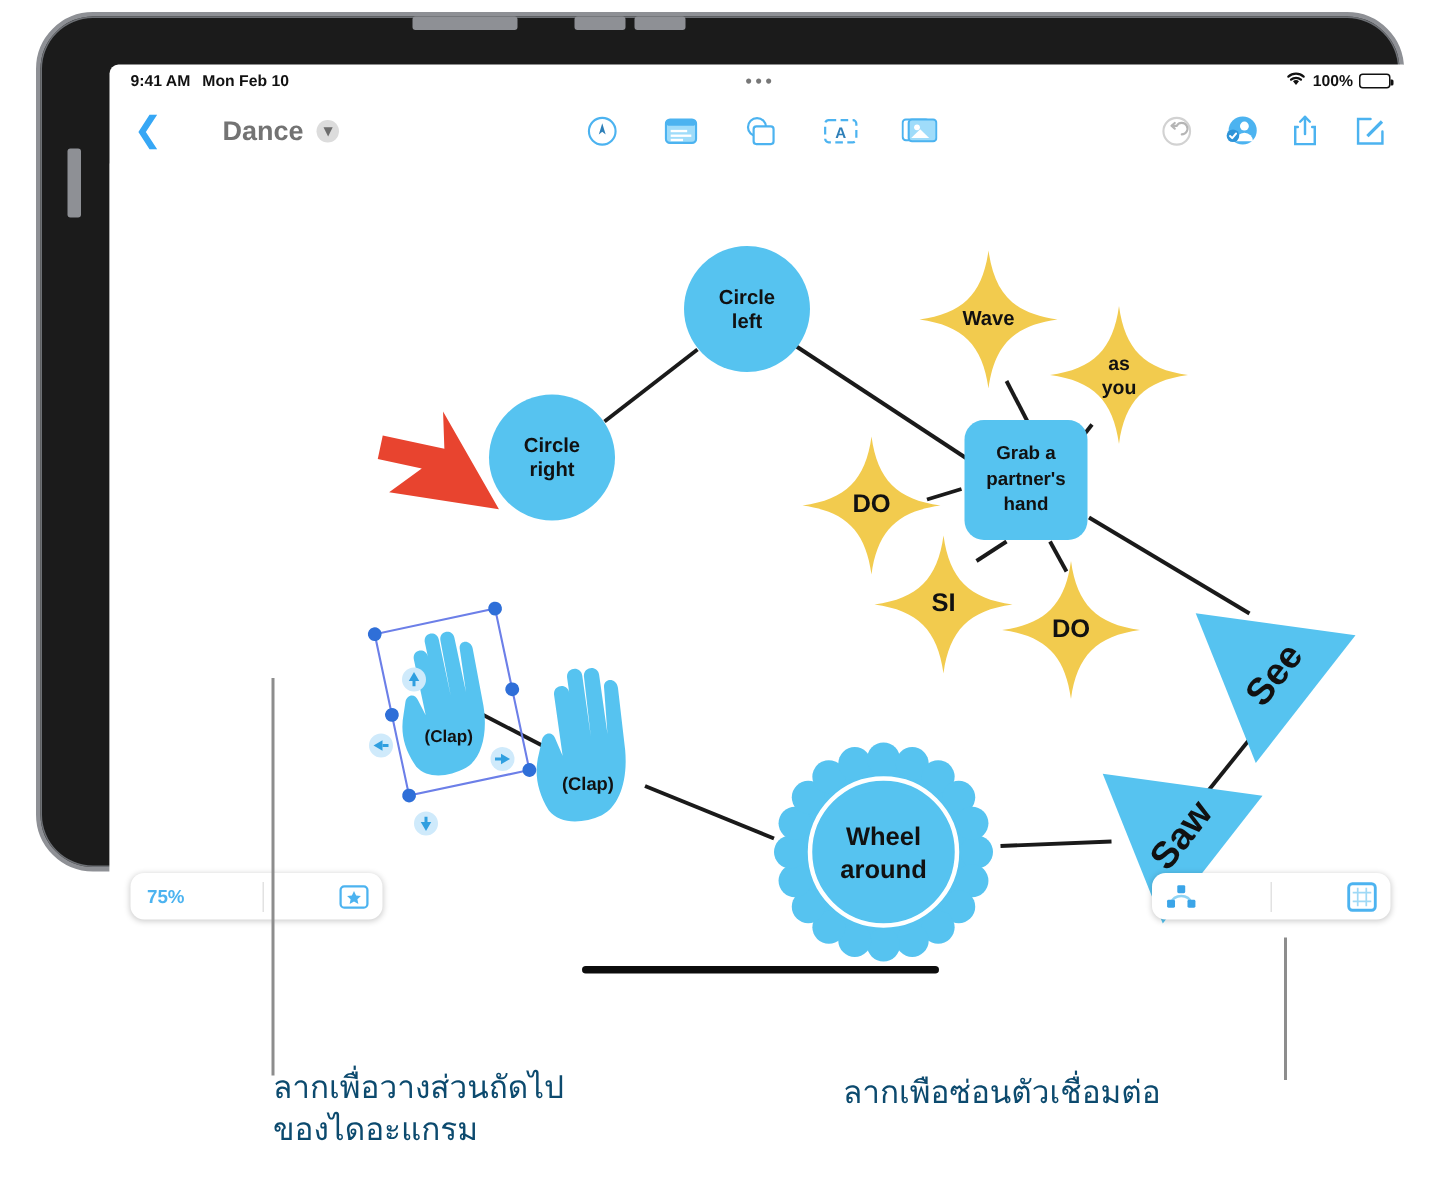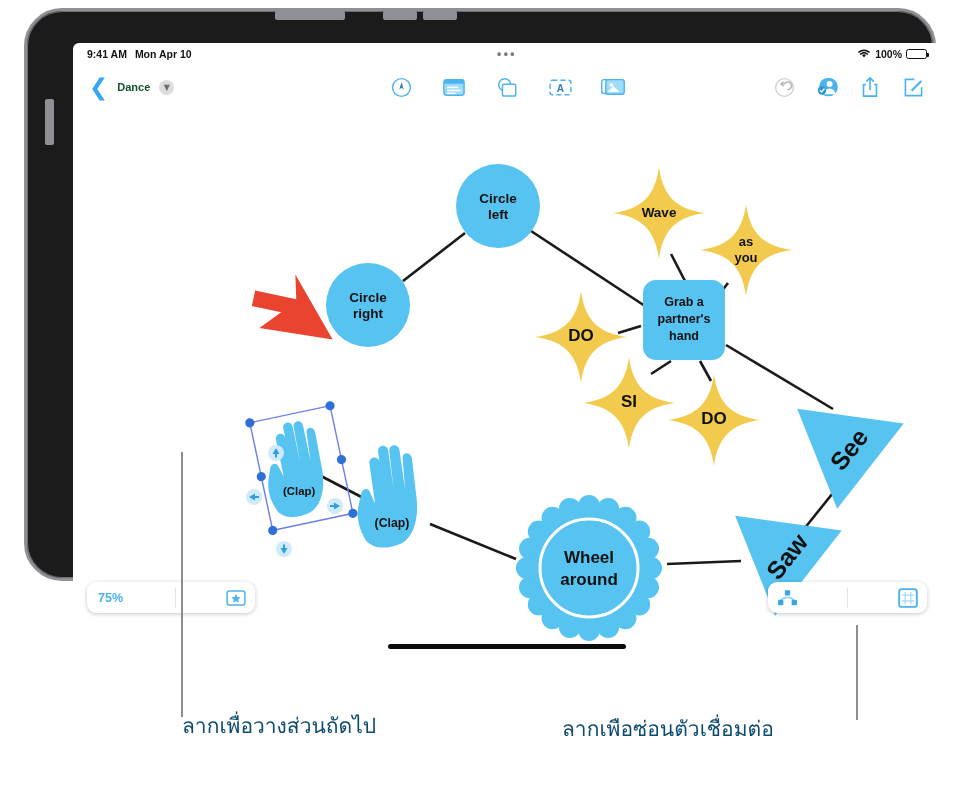--- a/index.html
+++ b/index.html
@@ -64,21 +64,21 @@
   
   #app-toolbar {
     position: absolute; left: 0; top: 22px;
     width: 868px; height: 44px;
     display: flex; align-items: center;
     padding: 0 16px;
   }
   #doc-title-group { display:flex; align-items:center; gap: 9px; }
   #back-chevron { color: #36a7f5; font-size: 23px; font-weight: 300; line-height: 1;
                   font-family: "DejaVu Sans", sans-serif; }
-  #doc-title { font-size: 11px; font-weight: bold; color: #14532d; }
+  #doc-title { font-size: 18px; font-weight: bold; color: #737373; margin-left: 31px; }
   #title-menu-btn {
     width: 15px; height: 15px; border-radius: 50%;
     background: #dcdcdc; display:flex; align-items:center; justify-content:center;
     color:#6d6d6d; font-size: 8px; font-family:"DejaVu Sans", sans-serif;
   }
   #center-tools { position:absolute; left:0; right:0; display:flex;
                   justify-content:center; gap: 29px; pointer-events:none; }
   #center-tools > * { pointer-events: auto; }
   #right-tools { margin-left:auto; display:flex; align-items:center; gap: 19px; }
   .tool { width: 24px; height: 24px; display:flex; align-items:center; justify-content:center; }
@@ -138,21 +138,21 @@
   <div class="bezel-btn" id="btn-power"></div>
   <div class="bezel-btn" id="btn-vol-a"></div>
   <div class="bezel-btn" id="btn-vol-b"></div>
   <div class="bezel-btn" id="btn-side"></div>
 
   <div id="device-screen">
 
     <div id="status-bar">
       <div id="status-left">
         <span>9:41 AM</span>
-        <span>Mon Apr 10</span>
+        <span>Mon Feb 10</span>
       </div>
       <div id="status-center">•••</div>
       <div id="status-right">
         <span>
           <svg width="14" height="11" viewBox="0 0 14 11">
             <path d="M7 9.6 L9 7.1 A3.2 3.2 0 0 0 5 7.1 Z" fill="#111"></path>
             <path d="M1.9 4.1 A7.6 7.6 0 0 1 12.1 4.1" stroke="#111" stroke-width="1.5" fill="none" stroke-linecap="round"></path>
             <path d="M3.7 6.1 A5 5 0 0 1 10.3 6.1" stroke="#111" stroke-width="1.5" fill="none" stroke-linecap="round"></path>
           </svg>
         </span>
@@ -447,17 +447,18 @@
     </div>
 
   </div>
 </div>
 
 <div class="leader" id="leader-left"></div>
 <div class="leader" id="leader-right"></div>
 
 <div class="callout-text" id="callout-left-text">
   <div>ลากเพื่อวางส่วนถัดไป</div>
+  <div>ของไดอะแกรม</div>
 </div>
 
 <div class="callout-text" id="callout-right-text">
   <div>ลากเพือซ่อนตัวเชื่อมต่อ</div>
 </div>
 
 </body></html>

